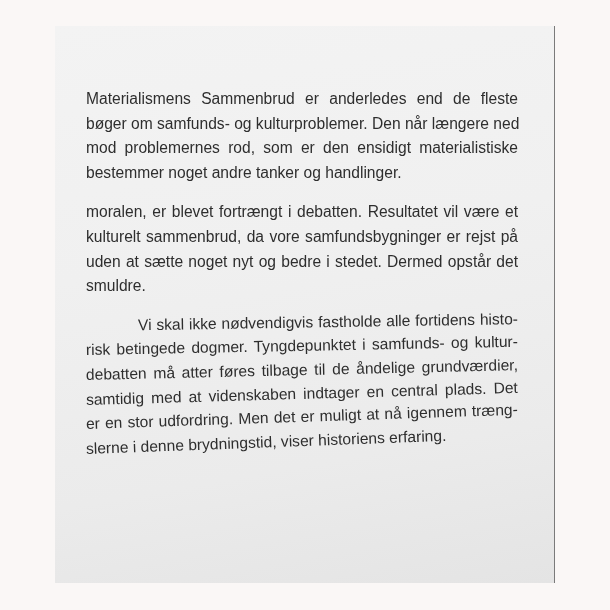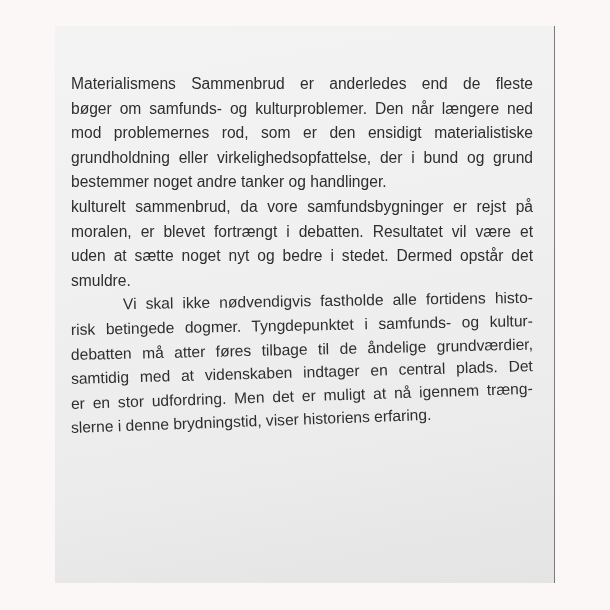--- a/index.html
+++ b/index.html
@@ -26,21 +26,21 @@
     left: 16px;
     top: 46px;
     width: 462px;
     font-family: "Liberation Sans", sans-serif;
     font-size: 15.6px;
     line-height: 24.6px;
     color: #2e2e2e;
     text-align: justify;
   }
   .para {
-    margin: 0;
+    margin: 15px;
   }
   .line {
     display: block;
     white-space: nowrap;
     text-align-last: justify;
     text-align: justify;
   }
   .line.last {
     text-align-last: left;
   }
@@ -56,26 +56,25 @@
 </style>
 </head>
 <body>
 
 <div class="photo">
   <div class="page-text">
     <p class="para p1">
       <span class="line">Materialismens Sammenbrud er anderledes end de fleste</span>
       <span class="line">bøger om samfunds- og kulturproblemer. Den når længere ned</span>
       <span class="line">mod problemernes rod, som er den ensidigt materialistiske</span>
-      <span class="line">grundholdning eller virkelighedsopfattelse, der i bund og grund</span>
       <span class="line last">bestemmer noget andre tanker og handlinger.</span>
     </p>
     <p class="para p2">
+      <span class="line">moralen, er blevet fortrængt i debatten. Resultatet vil være et</span>
       <span class="line">kulturelt sammenbrud, da vore samfundsbygninger er rejst på</span>
-      <span class="line">moralen, er blevet fortrængt i debatten. Resultatet vil være et</span>
       <span class="line">uden at sætte noget nyt og bedre i stedet. Dermed opstår det</span>
       <span class="line last">smuldre.</span>
     </p>
     <p class="para p3">
       <span class="line indent">Vi skal ikke nødvendigvis fastholde alle fortidens histo-</span>
       <span class="line">risk betingede dogmer. Tyngdepunktet i samfunds- og kultur-</span>
       <span class="line">debatten må atter føres tilbage til de åndelige grundværdier,</span>
       <span class="line">samtidig med at videnskaben indtager en central plads. Det</span>
       <span class="line">er en stor udfordring. Men det er muligt at nå igennem træng-</span>
       <span class="line last">slerne i denne brydningstid, viser historiens erfaring.</span>

